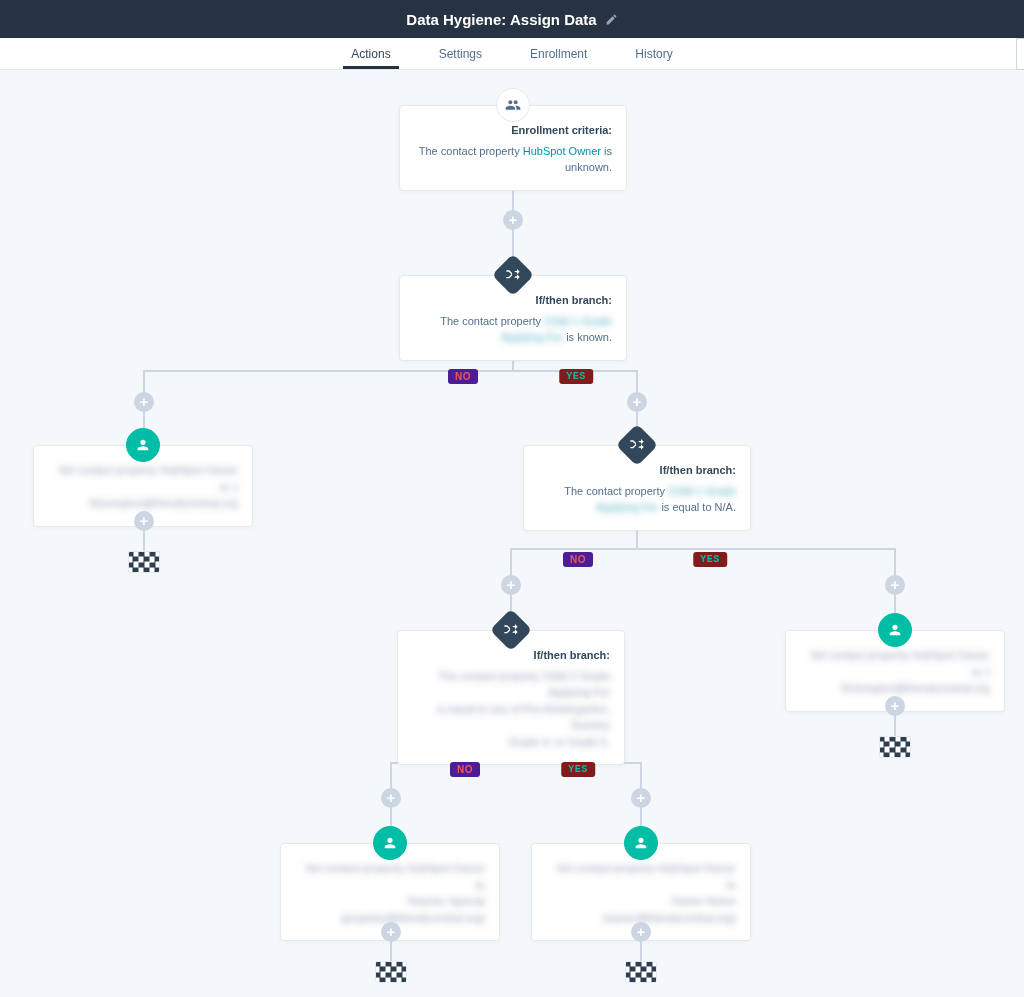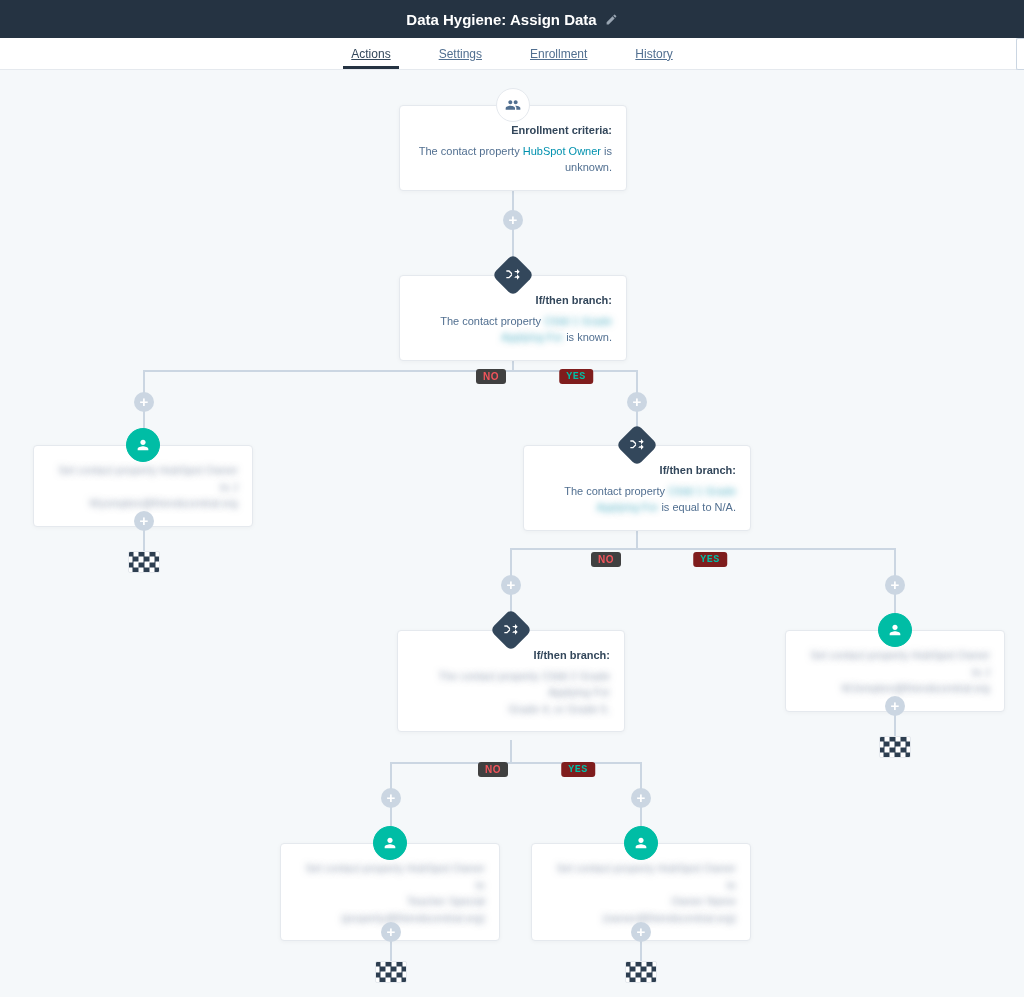--- a/index.html
+++ b/index.html
@@ -39,21 +39,20 @@
     gap: 40px;
     font-size: 12px;
     color: #516f90;
   }
   .tab {
     display: flex;
     align-items: center;
     padding: 0 4px;
     cursor: pointer;
     position: relative;
-    text-decoration: underline;
   }
   .tab.active {
     color: #33475b;
     font-weight: 500;
   }
   .tab.active::after {
     content: "";
     position: absolute;
     bottom: 0; left: -4px; right: -4px;
     height: 3px;
@@ -173,21 +172,21 @@
   .label {
     position: absolute;
     font-size: 10px;
     font-weight: 700;
     letter-spacing: .5px;
     padding: 2px 7px;
     border-radius: 3px;
     z-index: 7;
     transform: translateX(-50%);
   }
-  .label.no { background: #404040; color: #f2545b; margin-left: 28px; }
+  .label.no { background: #4c1d95; color: #f2545b; }
   .label.yes { background: #7f1d1d; color: #00bda5; font-family: Liberation Mono, monospace; }
 
   .end-flag {
     position: absolute;
     width: 32px; height: 22px;
     left: 50%; margin-left: -16px;
     z-index: 6;
     background:
       repeating-conic-gradient(#2d3e50 0% 25%, #fff 0% 50%) 50% / 11px 11px;
     border: 1px solid #e5e9ee;
@@ -273,20 +272,21 @@
   </div>
 
   <div class="card" style="left:397px; top:560px; width:228px;">
     <div class="icon-badge">
       <svg viewBox="0 0 24 24">
           <path d="M10.59 9.17 6.41 5H2v2h3.59l4 4-4 4H2v2h4.41l4.18-4.17L10.59 9.17zM22 7l-4-4v3h-4.17l2 2H18v3l4-4zm-4 10v-3h-2.17l-2 2H18v3l4-4-4-4v3h.01z"></path>
         </svg>
     </div>
     <div class="title">If/then branch:</div>
     <div class="blur">The contact property Child 2 Grade Applying For</div>
+    <div class="blur">is equal to any of Pre-Kindergarten, Nursery</div>
     <div class="blur">Grade 4, or Grade 5.</div>
   </div>
 
   <div class="card" style="left:280px; top:773px; width:220px;">
     <div class="icon-circle teal">
       <svg viewBox="0 0 24 24">
           <path d="M12 12c2.21 0 4-1.79 4-4s-1.79-4-4-4-4 1.79-4 4 1.79 4 4 4zm0 2c-2.67 0-8 1.34-8 4v2h16v-2c0-2.66-5.33-4-8-4z"></path>
         </svg>
     </div>
     <div class="blur">Set contact property HubSpot Owner to</div>

